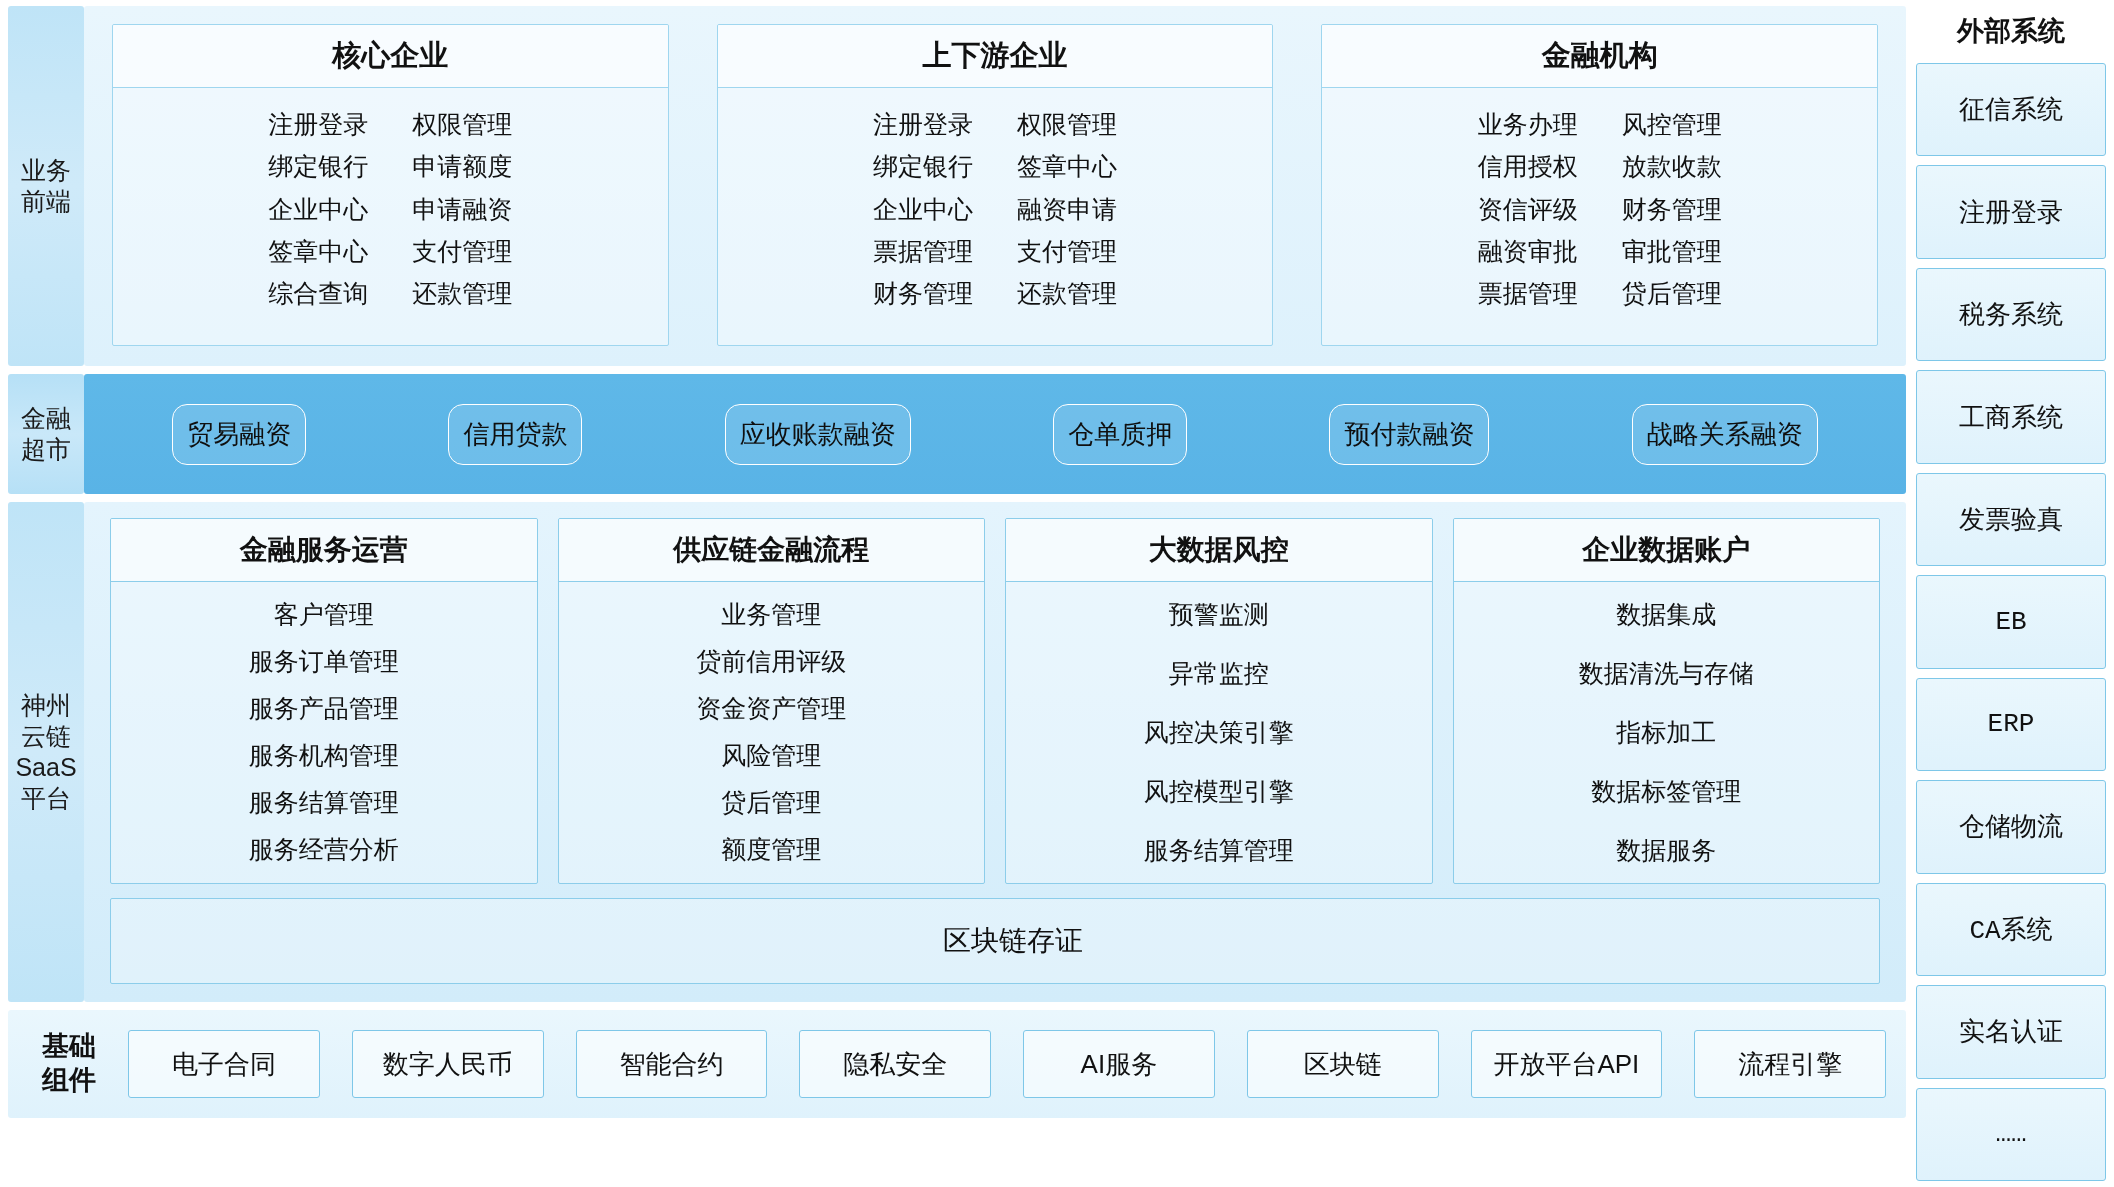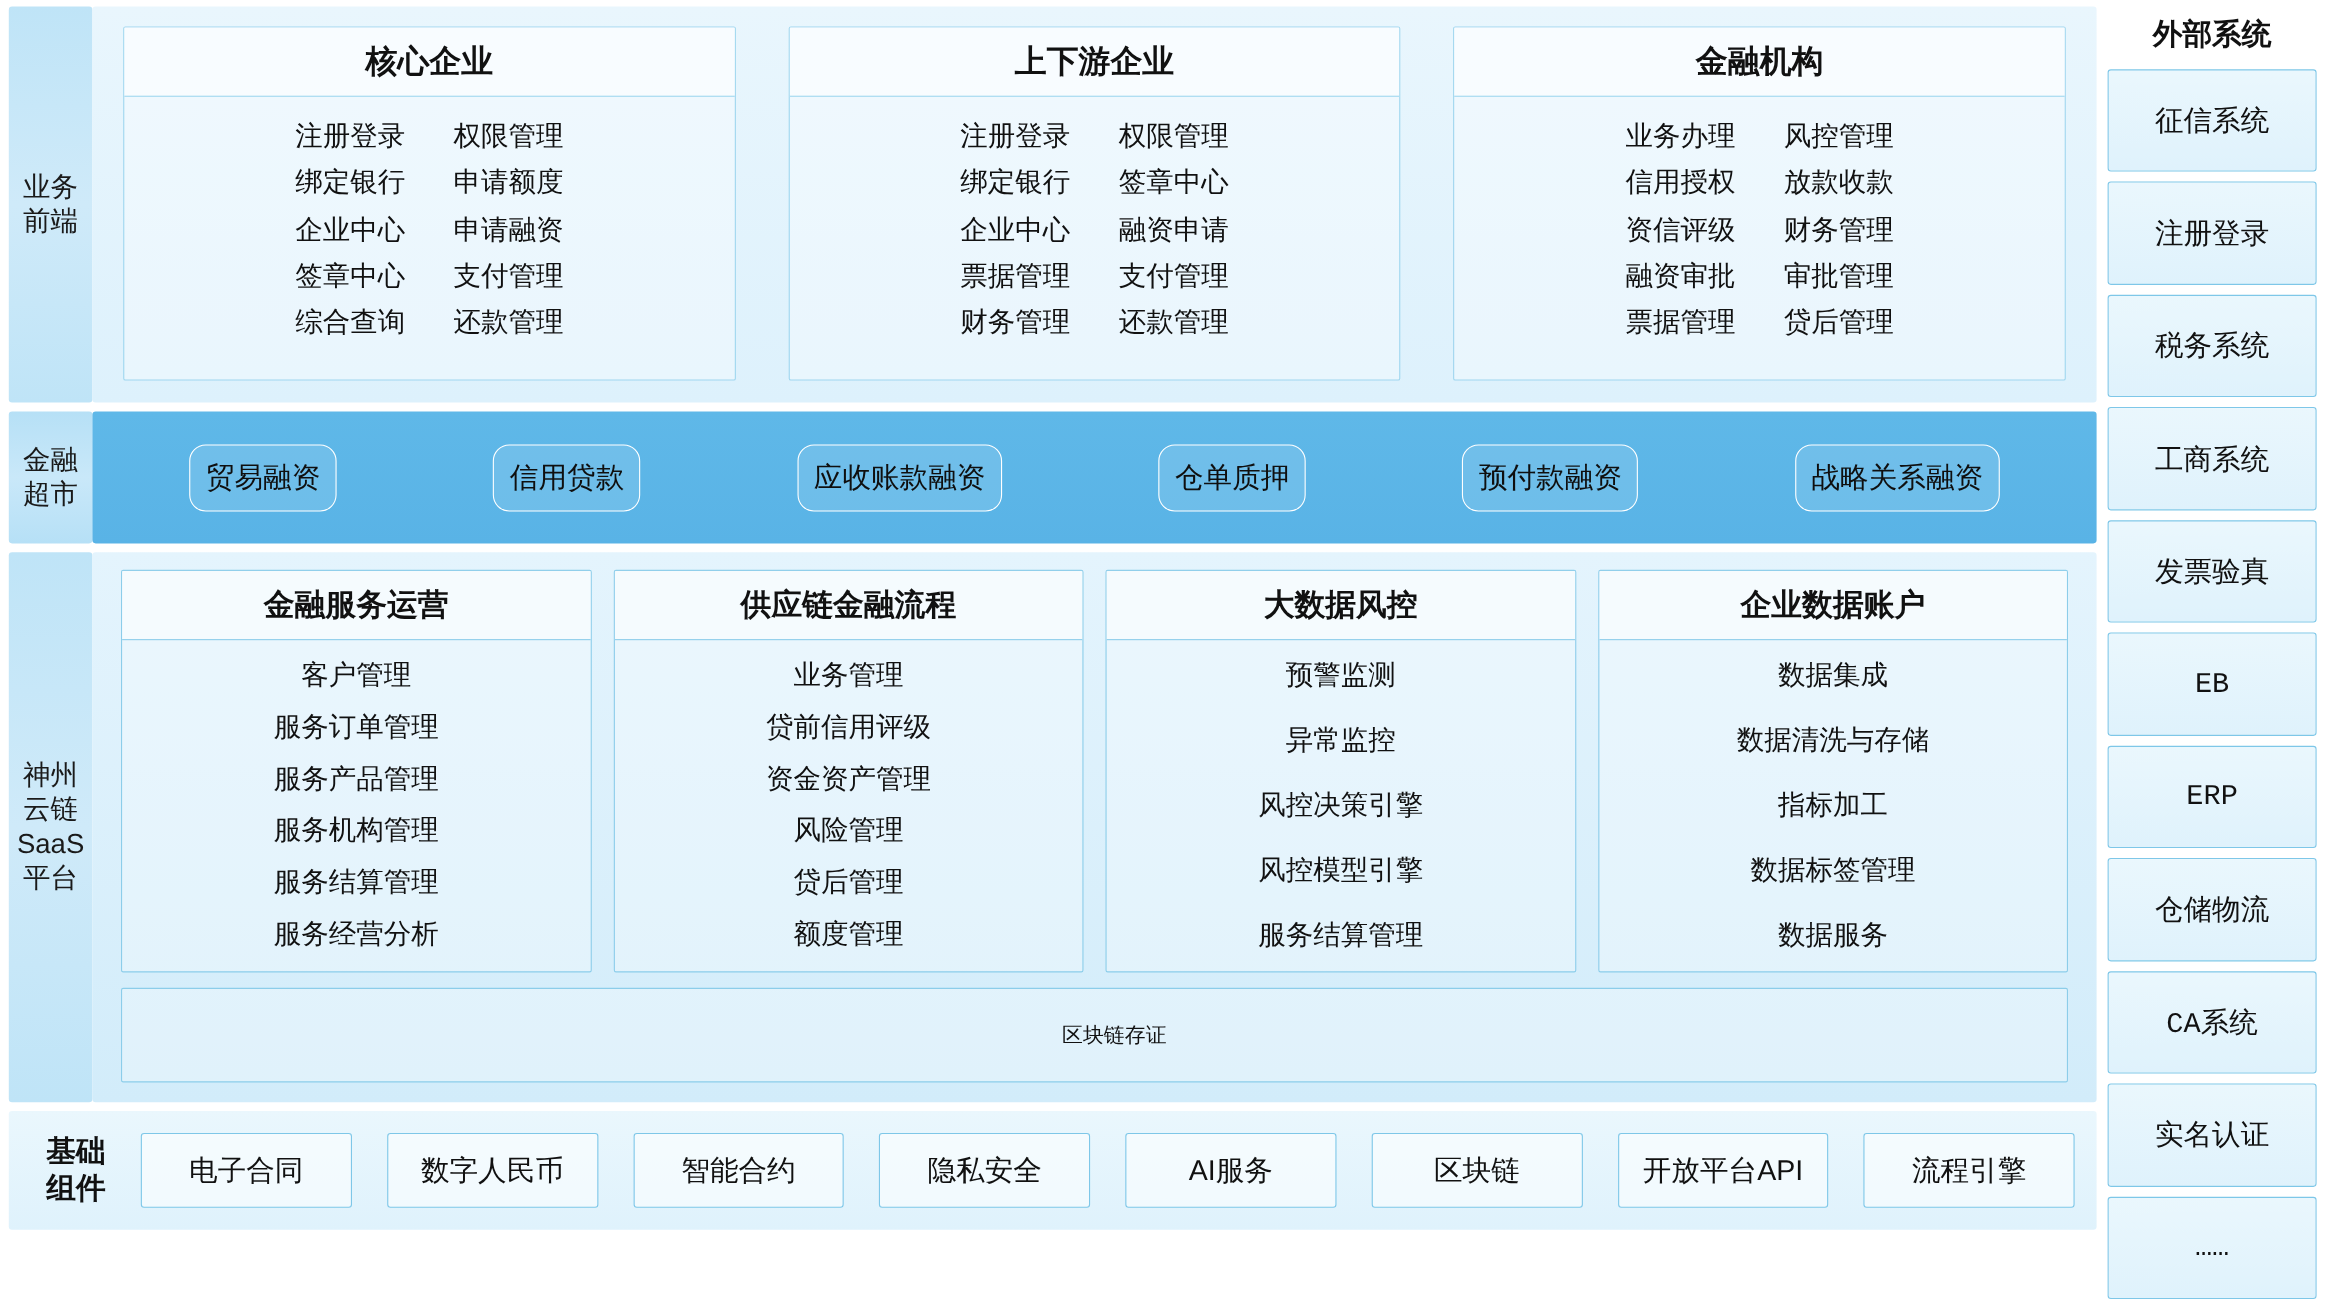--- a/index.html
+++ b/index.html
@@ -109,21 +109,21 @@
   }
   .saas-list{
     flex:1 1 auto;display:flex;flex-direction:column;align-items:center;
     justify-content:space-between;gap:5px;padding:14px 6px;
   }
   .saas-list div{font-size:25px;color:#111;line-height:1.5;white-space:nowrap;}
   .blockchain-bar{
     border:1px solid #8ccdea;border-radius:2px;
     background:rgba(255,255,255,0.3);
     height:84px;display:flex;align-items:center;justify-content:center;
-    font-size:19px;color:#111;padding-left:36px;
+    font-size:28px;color:#111;padding-left:36px;
   }
 
   
   .base-body{
     background:linear-gradient(180deg,#eaf7fd 0%,#dff2fc 100%);
     border-radius:3px;
     display:flex;flex-direction:row;align-items:center;gap:18px;
     padding:14px 20px;box-sizing:border-box;height:108px;
   }
   .base-title{

